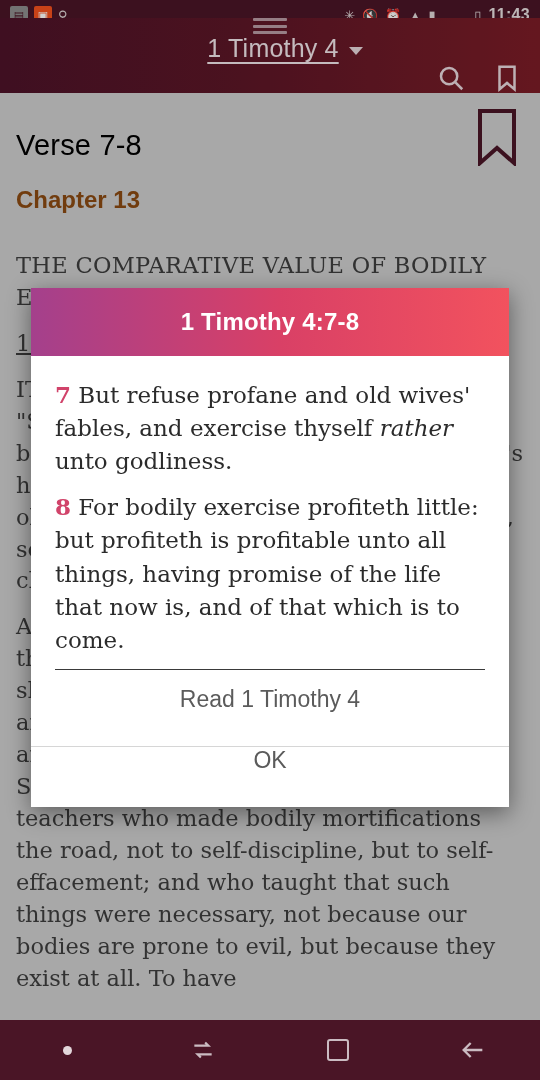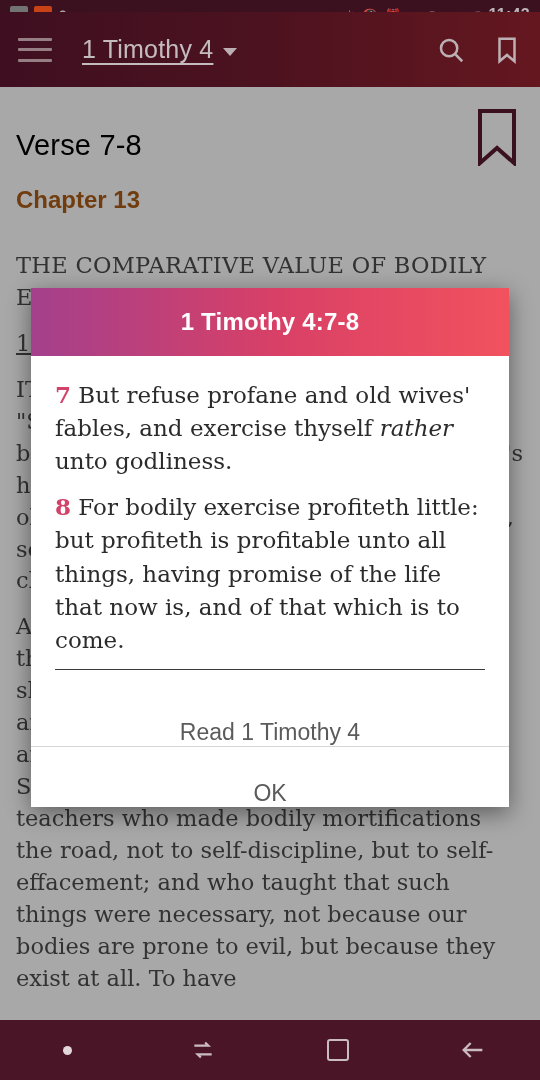--- a/index.html
+++ b/index.html
@@ -23,23 +23,23 @@
   .status-right { margin-left: auto; display: flex; align-items: center; gap: 7px; }
   .sicon { display: inline-block; font-size: 13px; line-height: 1; color: #ded6d6; }
   .sq { width: 18px; height: 18px; border-radius: 2px; display: inline-flex; align-items: center; justify-content: center; font-size: 11px; }
   .sq.gray { background: #8d8d8d; color: #4a1526; }
   .sq.orange { background: #f4511e; color: #fff; }
   .battery-text { font-size: 12px; letter-spacing: .2px; margin-top: 29px; }
   .clock { font-size: 16px; font-weight: bold; letter-spacing: .3px; }
 
   
   .appbar {
-    position: absolute; top: 12px; left: 0; width: 540px; height: 75px;
+    position: absolute; top: 18px; left: 0; width: 540px; height: 75px;
     background: linear-gradient(90deg, #4d1329 0%, #5c1627 45%, #7b1d27 100%);
-    display: flex; align-items: center; padding: 0 18px;
+    display: flex; align-items: center; padding: 0 18px; flex-direction: column;
   }
   .hamburger { width: 34px; height: 24px; display: flex; flex-direction: column; justify-content: space-between; }
   .hamburger span { display: block; height: 3px; background: #b79aa3; border-radius: 1px; }
   .title-wrap { display: flex; align-items: center; gap: 10px; margin-left: 30px; }
   .apptitle {
     font-size: 25px; color: #f0e4e8; text-decoration: underline;
     text-underline-offset: 5px; letter-spacing: .2px;
   }
   .caret { width: 0; height: 0; border-left: 7px solid transparent; border-right: 7px solid transparent; border-top: 8px solid #e6d6da; margin-top: 4px; }
   .appbar-actions { margin-left: auto; display: flex; align-items: center; gap: 26px; }
@@ -72,21 +72,21 @@
   .dialog-title {
     height: 68px; display: flex; align-items: center; justify-content: center;
     background: linear-gradient(90deg, #a4408c 0%, #d94066 52%, #f2525e 100%);
     color: #ffffff; font-size: 24px; font-weight: bold; letter-spacing: .2px;
   }
   .dialog-body { padding: 22px 24px 16px 24px; font-family: "DejaVu Serif", serif; }
   .vpara { font-size: 23px; line-height: 1.44; color: #2b2b2b; margin-bottom: 12px; }
   .vnum { color: #d1436a; font-weight: bold; }
   .ital { font-style: italic; }
   .divider { height: 1px; background: #3a3a3a; margin: 10px 0 0 0; }
-  .btn-row { height: 60px; display: flex; align-items: flex-end; justify-content: center; }
+  .btn-row { height: 60px; display: flex; align-items: flex-start; justify-content: center; }
   .dlg-btn { font-size: 23px; color: #5b5b5b; font-family: "Liberation Sans", sans-serif; background: none; border: none; }
   .btn-sep { height: 1px; background: #d6d6d6; margin: 0 0; }
 
   
   .navbar {
     position: absolute; bottom: 0; left: 0; width: 540px; height: 60px;
     background: #4a1526; display: flex; align-items: center;
   }
   .nav-cell { flex: 1; display: flex; align-items: center; justify-content: center; color: #cbbcc2; }
   .dot { width: 9px; height: 9px; border-radius: 50%; background: #e3d7db; }

